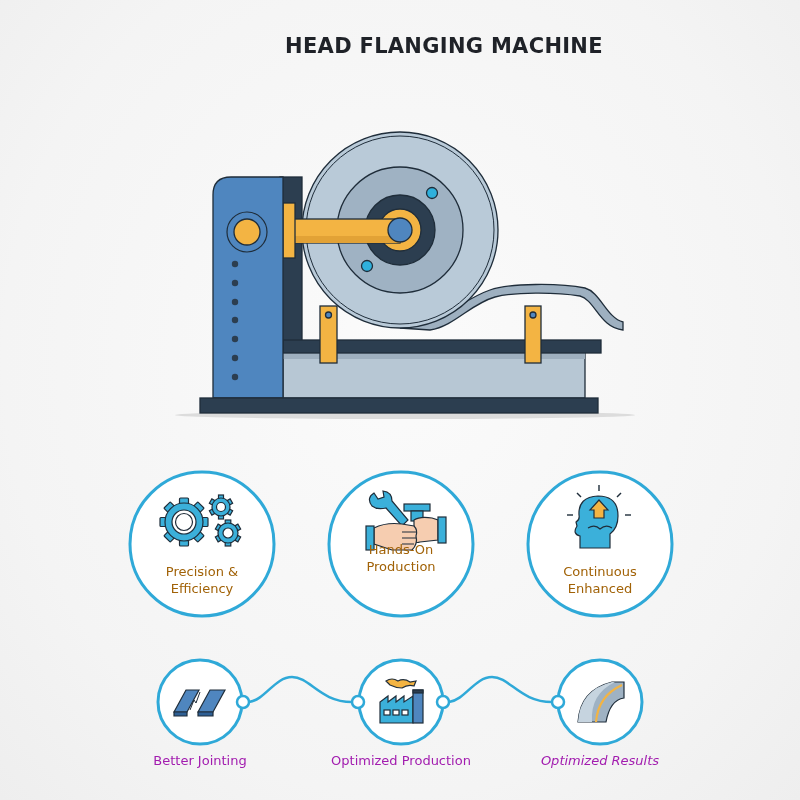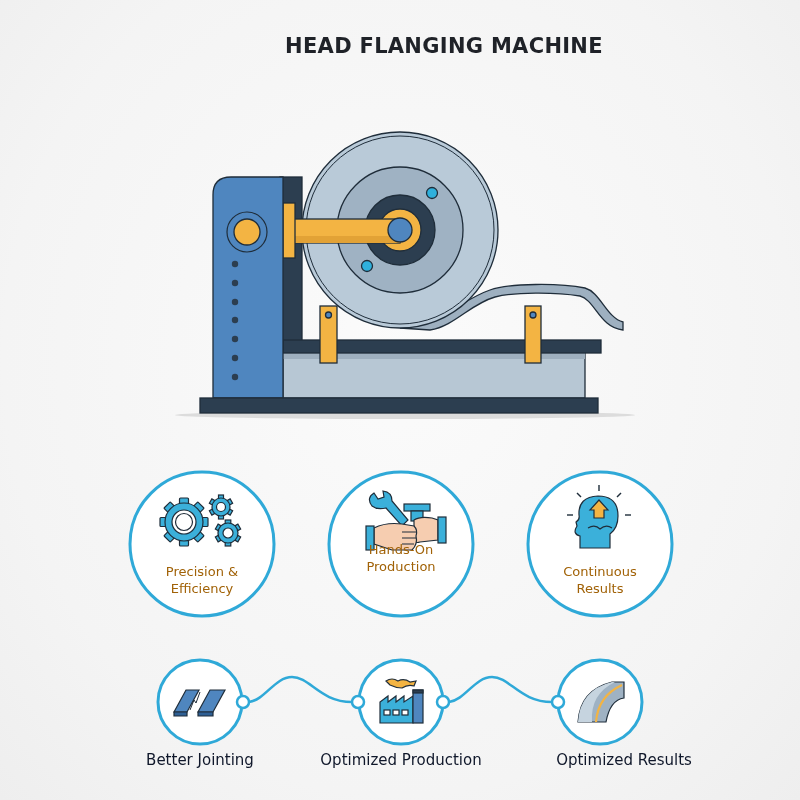--- a/index.html
+++ b/index.html
@@ -15,21 +15,21 @@
     color: #1f2228;
     padding-left: 44px;
   }
   svg.art { position: absolute; left: 0; top: 0; }
   .feature-label {
     position: absolute; width: 140px; text-align: center;
     font-size: 13px; line-height: 17px; color: #a16207;
   }
   .step-label {
     position: absolute; width: 200px; text-align: center;
-    font-size: 15px; line-height: 17px; color: #0f172a;
+    font-size: 13px; line-height: 17px; color: #a21caf;
   }
 </style>
 </head>
 <body>
 
 <div class="title">HEAD FLANGING MACHINE</div>
 
 <svg class="art" width="800" height="800" viewBox="0 0 800 800">
 
   <g stroke="#1f2d3a" stroke-width="1.3">
@@ -192,18 +192,18 @@
 <div class="feature-label" style="left:132px; top:563px;">
   <div>Precision &amp;</div>
   <div>Efficiency</div>
 </div>
 <div class="feature-label" style="left:331px; top:541px;">
   <div>Hands-On</div>
   <div>Production</div>
 </div>
 <div class="feature-label" style="left:530px; top:563px;">
   <div>Continuous</div>
-  <div>Results</div>
+  <div>Enhanced</div>
 </div>
 
 <div class="step-label" style="left:100px; top:752px;">Better Jointing</div>
 <div class="step-label" style="left:301px; top:752px;">Optimized Production</div>
-<div class="step-label" style="left:524px; top:752px;">Optimized Results</div>
+<div class="step-label" style="left:500px; top:752px;font-style:italic;">Optimized Results</div>
 
 </body></html>

